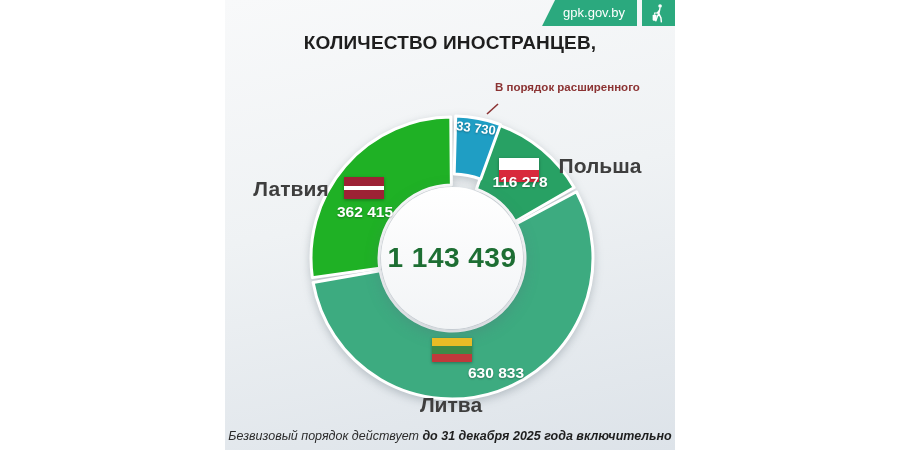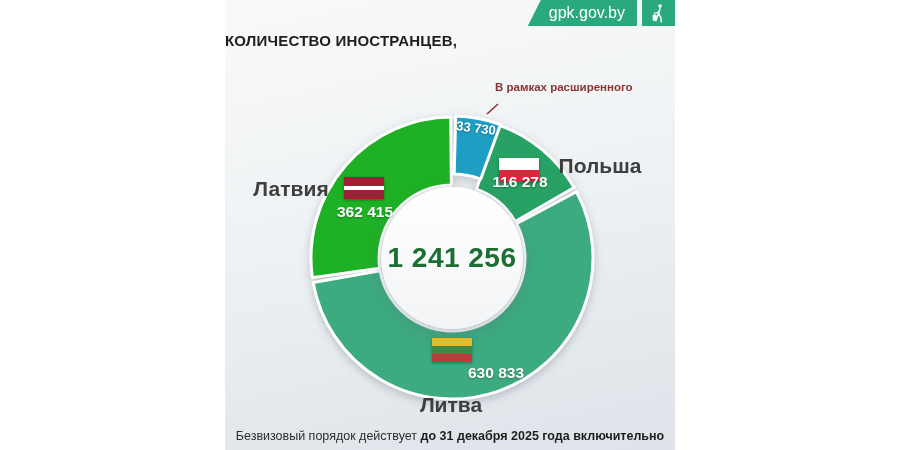--- a/index.html
+++ b/index.html
@@ -7,26 +7,26 @@
     width:900px;height:450px;background:#ffffff;
     font-family:"Liberation Sans","DejaVu Sans",sans-serif;
     -webkit-font-smoothing:antialiased;
   }
   .stage{width:900px;height:450px;display:flex;justify-content:center;background:#ffffff;}
   .card{
     position:relative;width:450px;height:450px;overflow:hidden;
     background:linear-gradient(168deg,#f8f9fa 0%,#eff2f4 45%,#dde3e9 100%);
   }
   .title{
-    position:absolute;top:31px;left:0;width:100%;text-align:left;
-    font-weight:bold;font-size:15px;line-height:1.3;color:#1e1e1e;letter-spacing:.2px;
+    position:absolute;top:31px;left:0;width:100%;text-align:center;
+    font-weight:bold;font-size:19px;line-height:1.3;color:#1e1e1e;letter-spacing:.2px;
   }
   .badge{position:absolute;top:0;right:0;height:26px;display:flex;gap:5px;}
   .badge-banner{
-    background:#2ba97e;color:#fff;font-size:16px;line-height:26px;
+    background:#2ba97e;color:#fff;font-size:13px;line-height:26px;
     padding:0 12px 0 21px;clip-path:polygon(13px 0,100% 0,100% 100%,0 100%);
   }
   .badge-icon{width:33px;height:26px;background:#2ba97e;display:flex;align-items:center;justify-content:center;}
   svg.donut{position:absolute;left:0;top:0;}
   .center-circle{
     position:absolute;left:156px;top:187px;width:142px;height:142px;border-radius:50%;
     background:linear-gradient(180deg,#ffffff 0%,#f2f4f6 100%);
     box-shadow:0 5px 16px rgba(90,105,120,.38);
     display:flex;align-items:center;justify-content:center;
   }
@@ -43,21 +43,21 @@
   .flag{position:absolute;transform:translate(-50%,-50%);width:40px;box-shadow:0 1px 3px rgba(0,0,0,.35);}
   .flag-lv{height:22px;background:linear-gradient(180deg,#9d2235 0 40%,#ffffff 40% 60%,#9d2235 60% 100%);}
   .flag-pl{height:24px;background:linear-gradient(180deg,#ffffff 0 50%,#d8293c 50% 100%);}
   .flag-lt{height:24px;background:linear-gradient(180deg,#e8bc26 0 33.4%,#3d8a48 33.4% 66.7%,#c0393b 66.7% 100%);}
   .annotation{
     position:absolute;left:270px;top:80px;white-space:nowrap;
     font-weight:bold;font-size:11.5px;line-height:1.32;color:#8b3333;
   }
   .footnote{
     position:absolute;bottom:7px;left:0;width:100%;text-align:center;
-    font-size:12.5px;color:#2c2c2c;
+    font-size:12.5px;color:#2c2c2c;font-style:italic;
   }
   .footnote .bold{font-weight:bold;color:#1e1e1e;}
 </style>
 </head>
 <body>
 
 <div class="stage">
   <div class="card">
 
     <div class="badge">
@@ -80,39 +80,39 @@
       <g id="slices" style="filter:drop-shadow(0 3px 4px rgba(60,80,90,.28));">
           <path d="M 87.37 277.62 A 141 141 0 0 1 225.77 117.01 L 226.36 185.00 A 73 73 0 0 0 154.71 268.16 Z" fill="#1fb125" stroke="#ffffff" stroke-width="3" stroke-linejoin="round"></path>
           <path d="M 274.07 125.09 A 141 141 0 0 1 349.11 187.50 L 290.22 221.50 A 73 73 0 0 0 251.37 189.19 Z" fill="#28a164" stroke="#ffffff" stroke-width="3" stroke-linejoin="round"></path>
           <path d="M 351.50 191.80 A 141 141 0 1 1 88.14 282.48 L 155.11 270.68 A 73 73 0 1 0 291.46 223.73 Z" fill="#3dab80" stroke="#ffffff" stroke-width="3" stroke-linejoin="round"></path>
           <path d="M 230.72 116.05 A 142 142 0 0 1 275.57 124.56 L 255.73 179.07 A 84 84 0 0 0 229.20 174.03 Z" fill="#1f9ec4" stroke="#ffffff" stroke-width="3" stroke-linejoin="round"></path>
         </g>
       <line x1="273" y1="104" x2="262" y2="114" stroke="#8b3333" stroke-width="1.6"></line>
     </svg>
 
     <div class="center-circle">
-      <div class="total">1 241 256</div>
+      <div class="total">1 143 439</div>
     </div>
 
     <div class="country-name" style="left:66px;top:189px;">Латвия</div>
     <div class="flag flag-lv" style="left:139px;top:188px;"></div>
     <div class="slice-value" style="left:140px;top:212px;">362 415</div>
 
     <div class="country-name" style="left:375px;top:166px;">Польша</div>
     <div class="flag flag-pl" style="left:294px;top:170px;"></div>
     <div class="slice-value" style="left:295px;top:182px;">116 278</div>
 
     <div class="country-name" style="left:226px;top:405px;">Литва</div>
     <div class="flag flag-lt" style="left:227px;top:350px;"></div>
     <div class="slice-value" style="left:227px;top:373px;margin-left:44px;">630 833</div>
 
     <div class="slice-value small" style="left:251px;top:128px;">33 730</div>
 
     <div class="annotation">
-      <div>В рамках расширенного</div>
+      <div>В порядок расширенного</div>
     </div>
 
     <div class="footnote">
       <span>Безвизовый порядок действует</span>
       <span> </span>
       <span class="bold">до 31 декабря 2025 года включительно</span>
     </div>
 
   </div>
 </div>

